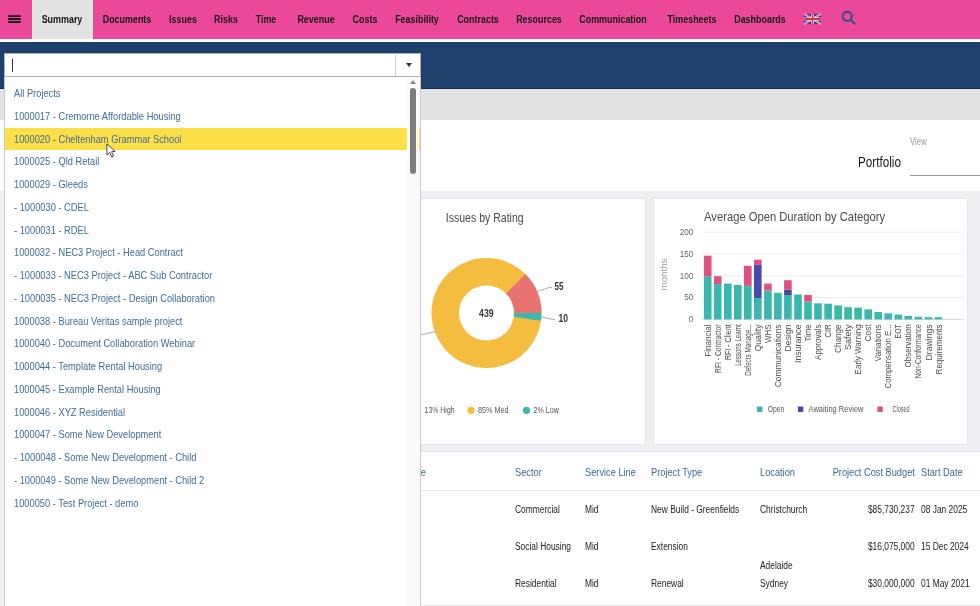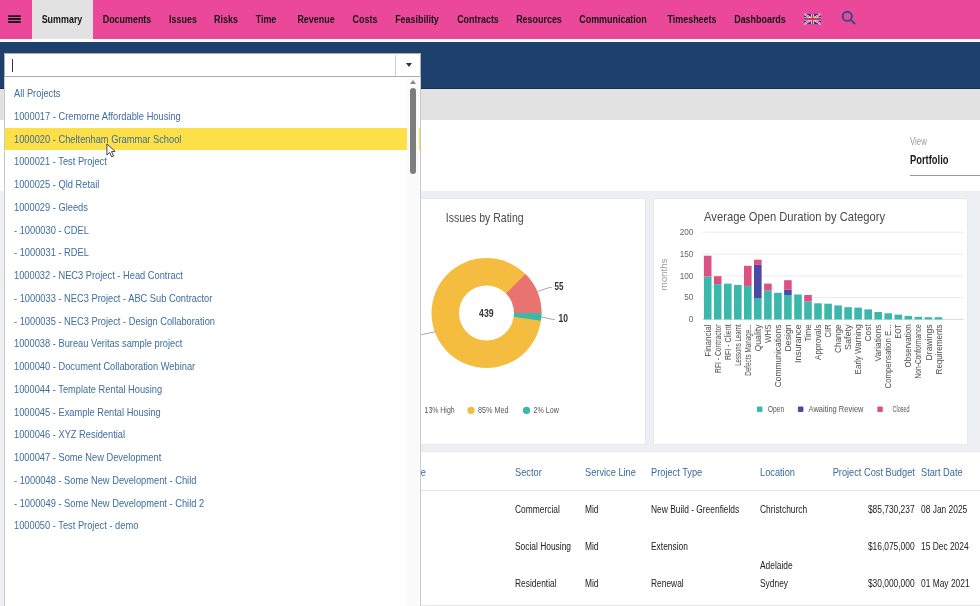--- a/index.html
+++ b/index.html
@@ -6,21 +6,21 @@
 .nav {position:absolute;left:0;top:0;width:980px;height:39px;background:#ec4899}
 .tabbg {position:absolute;left:32px;top:0;width:61px;height:39px;background:#e2e2e2}
 .tab {position:absolute;top:0;height:39px;line-height:39px;transform:translateX(-50%);font-size:10.5px;font-weight:600;color:#161616;white-space:nowrap}
 .tab span {display:inline-block;transform:scaleX(.85)}
 .bluebar {position:absolute;left:0;top:42px;width:980px;height:46.5px;background:#1d406c;border-bottom:1.5px solid #12305a}
 .graystrip {position:absolute;left:0;top:89px;width:980px;height:31px;background:#e2e2e2}
 .whitehead {position:absolute;left:0;top:120px;width:980px;height:71px;background:#fff}
 .bgarea {position:absolute;left:0;top:191px;width:980px;height:415px;background:#edeff3}
 .viewlbl {position:absolute;left:910px;top:136px;font-size:10px;color:#999}
 .viewlbl span,.portfolio span {display:inline-block;transform:scaleX(.78);transform-origin:0 50%}
-.portfolio {position:absolute;left:910px;top:153px;font-size:12px;font-weight:700;color:#1a1a1a}
+.portfolio {position:absolute;left:858px;top:153px;font-size:15px;font-weight:400;color:#1a1a1a}
 .punderline {position:absolute;left:910px;top:174.5px;width:70px;height:1px;background:#9a9a9a}
 .card {position:absolute;background:#fff;border:1px solid #e5e8ec}
 .card1 {left:416px;top:198px;width:230px;height:247px}
 .card2 {left:653px;top:198px;width:315px;height:247px}
 .tcard {left:416px;top:451px;width:564px;height:155px;border-right:none}
 .th {position:absolute;top:466px;font-size:11px;color:#3a6a9a;white-space:nowrap}
 .th span,.td span {display:inline-block;transform:scaleX(.84);transform-origin:0 50%}
 .thr span,.tdr span {transform-origin:100% 50%}
 .thr,.tdr {text-align:center}
 .td {position:absolute;font-size:10px;color:#222;white-space:nowrap}
@@ -210,21 +210,20 @@
       <div class="caret"></div>
       <div class="ddbtnsep"></div>
       <div class="ddarrow"></div>
     </div>
 </div>
 <div class="ddlist">
     <ul>
       <li><span>All Projects</span></li>
       <li><span>1000017 - Cremorne Affordable Housing</span></li>
       <li class="hov"><span>1000020 - Cheltenham Grammar School</span></li>
-      <li><span>1000021 - Test Project</span></li>
       <li><span>1000025 - Qld Retail</span></li>
       <li><span>1000029 - Gleeds</span></li>
       <li><span>- 1000030 - CDEL</span></li>
       <li><span>- 1000031 - RDEL</span></li>
       <li><span>1000032 - NEC3 Project - Head Contract</span></li>
       <li><span>- 1000033 - NEC3 Project - ABC Sub Contractor</span></li>
       <li><span>- 1000035 - NEC3 Project - Design Collaboration</span></li>
       <li><span>1000038 - Bureau Veritas sample project</span></li>
       <li><span>1000040 - Document Collaboration Webinar</span></li>
       <li><span>1000044 - Template Rental Housing</span></li>

